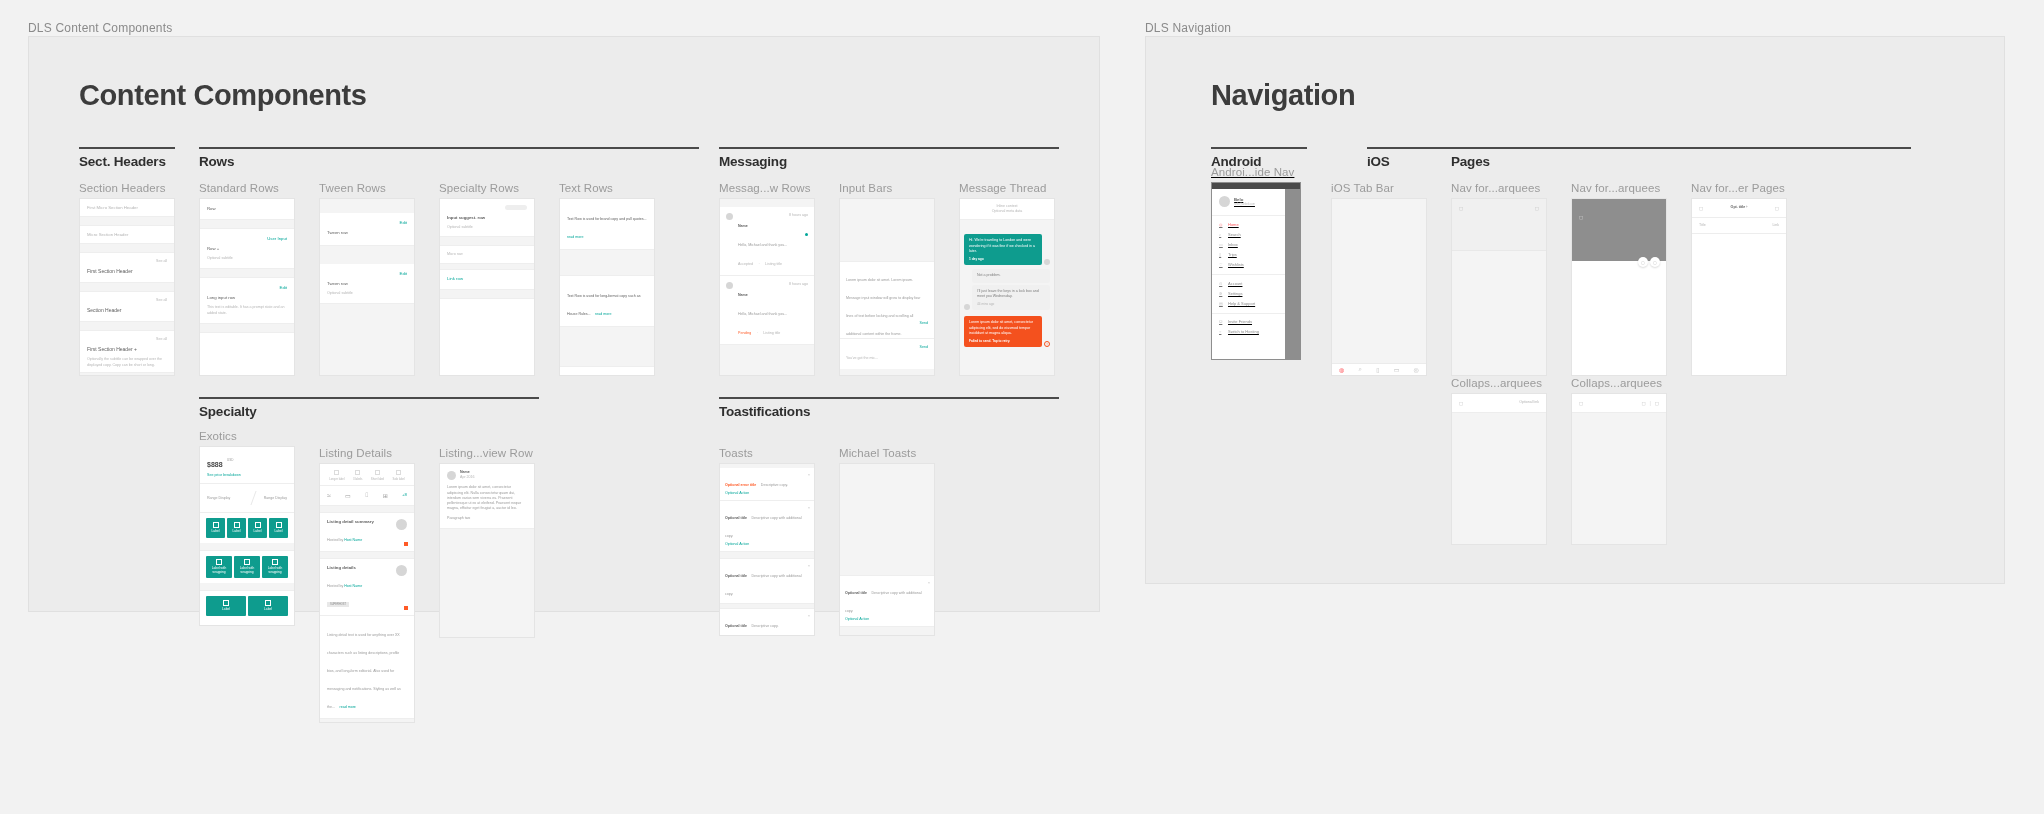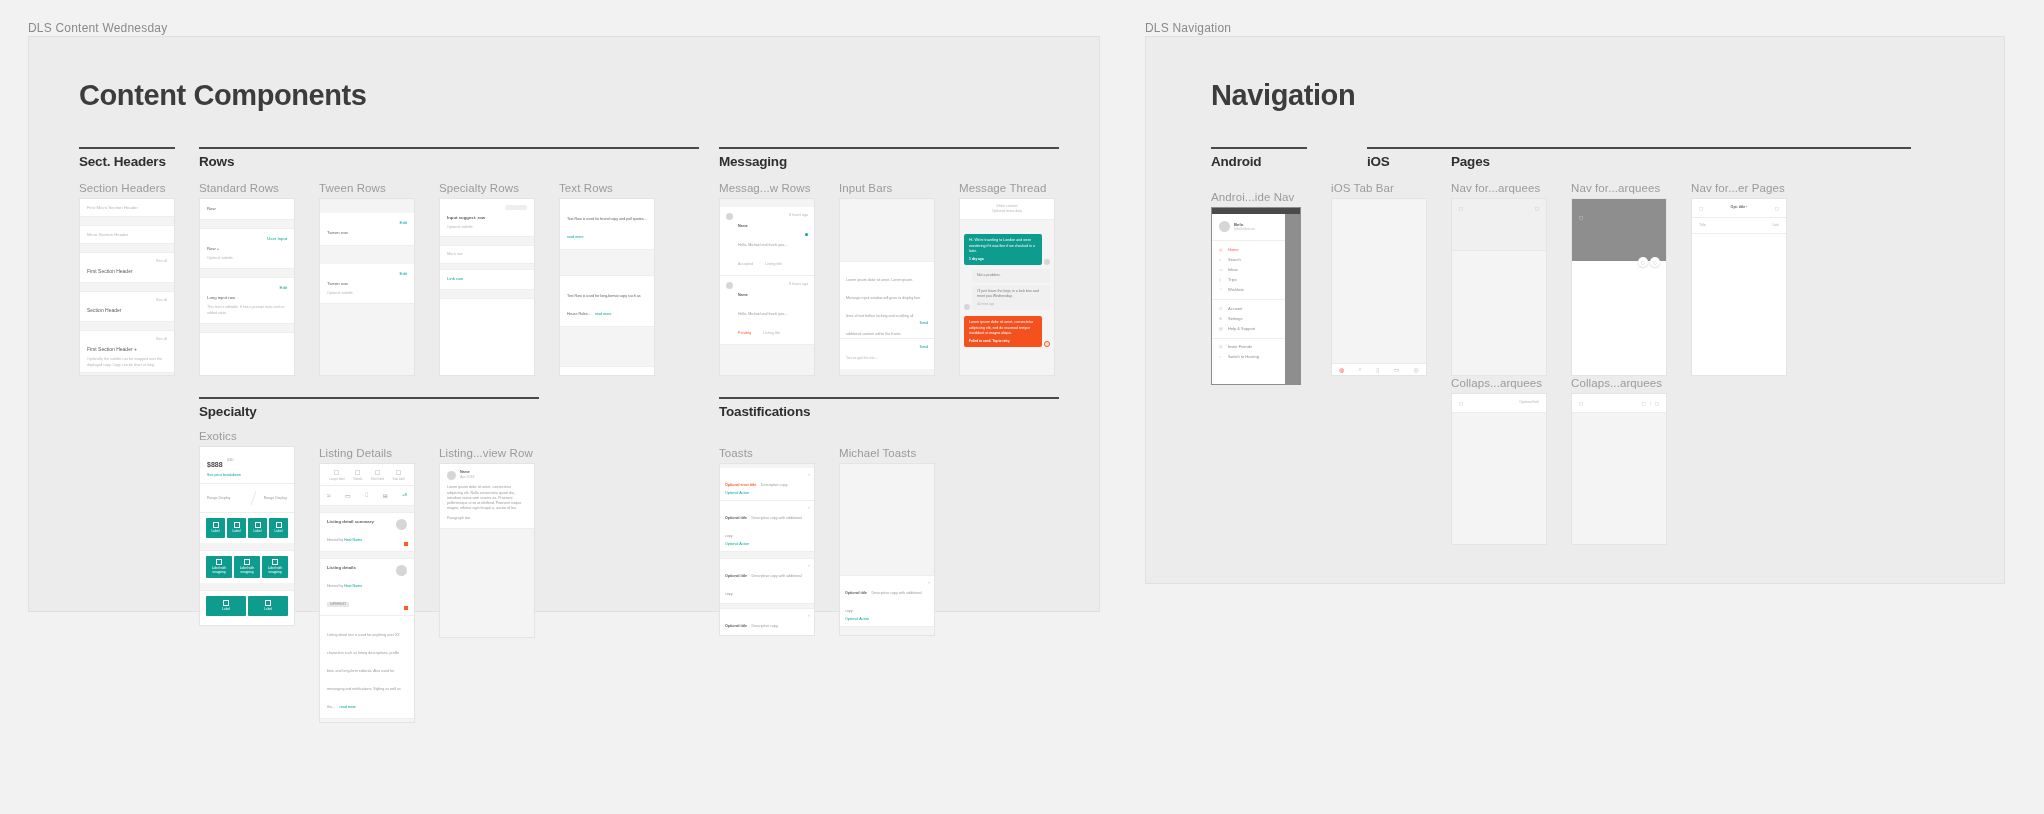--- a/index.html
+++ b/index.html
@@ -98,21 +98,21 @@
   .tabbar { position:absolute; bottom:0; left:0; right:0; height:12px;
     border-top:1px solid #ebebeb; display:flex; align-items:center; justify-content:space-around; }
   .tabbar .ti { font-size:6px; color:#b9b9b9; }
   .tabbar .ti.on { color:#ff5a5f; }
 </style>
 </head>
 <body>
 
 <div class="canvas">
 
-  <div class="frame-label" style="left:28px; top:21px;">DLS Content Wednesday</div>
+  <div class="frame-label" style="left:28px; top:21px;">DLS Content Components</div>
   <div class="frame" style="left:28px; top:36px; width:1072px; height:576px;">
 
     <div class="frame-title" style="left:50px; top:42px;">Content Components</div>
 
     <div class="group" style="left:50px; top:110px; width:96px;">
       <div class="group-rule"></div>
       <div class="group-name">Sect. Headers</div>
     </div>
     <div class="col" style="left:50px; top:145px;">
       <div class="col-name">Section Headers</div>
@@ -531,21 +531,21 @@
 
   <div class="frame-label" style="left:1145px; top:21px;">DLS Navigation</div>
   <div class="frame" style="left:1145px; top:36px; width:860px; height:548px;">
 
     <div class="frame-title" style="left:65px; top:42px;">Navigation</div>
 
     <div class="group" style="left:65px; top:110px; width:96px;">
       <div class="group-rule"></div>
       <div class="group-name">Android</div>
     </div>
-    <div class="col" style="left:65px; top:154px;">
+    <div class="col" style="left:65px; top:129px;text-decoration:underline;">
       <div class="col-name">Androi...ide Nav</div>
       <div class="card" style="width:90px; height:178px; background:#8e8e8e; border-color:#8e8e8e;">
         <div style="background:#4a4a4a; height:6px;"></div>
         <div class="anav" style="width:73px; height:172px;">
           <div style="display:flex; align-items:center; gap:4px; padding:7px 7px 8px; border-bottom:1px solid #eee;">
             <div class="avatar" style="width:11px;height:11px;"></div>
             <div>
               <div class="t-xs bold dark">Belo</div>
               <div style="font-size:2.6px;color:#bbb;">hello@airbnb.com</div>
             </div>

